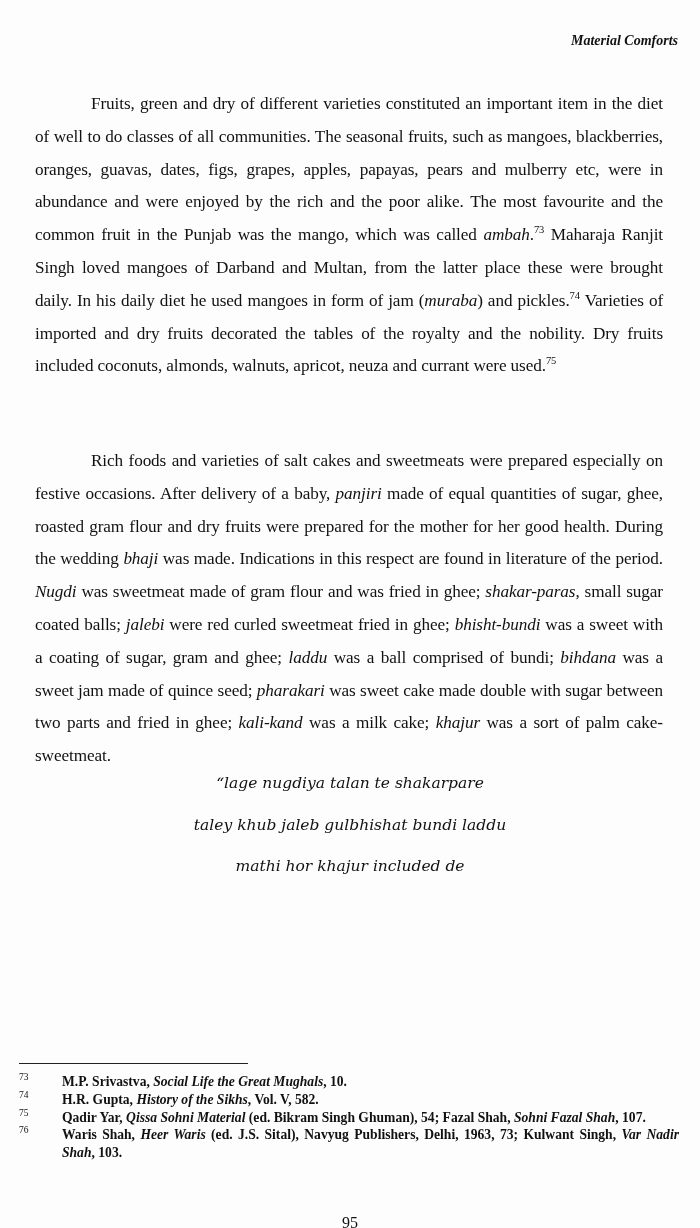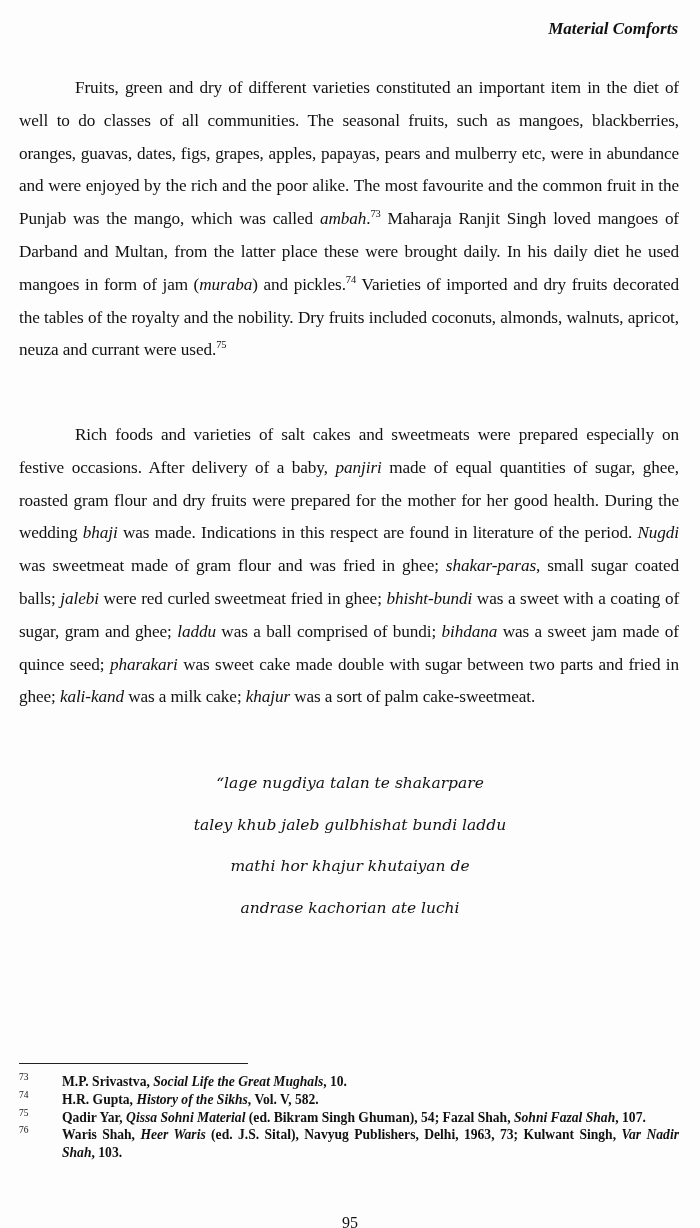--- a/index.html
+++ b/index.html
@@ -3,31 +3,31 @@
 <meta charset="utf-8">
 <style>
   html, body { margin: 0; padding: 0; }
   body {
     width: 700px; height: 1228px; overflow: hidden;
     background: #fdfdfd; color: #111;
     font-family: "Liberation Serif", serif;
     position: relative;
   }
   .header {
-    position: absolute; top: 19px; right: 22px;
-    font-weight: bold; font-style: italic; font-size: 17px;
+    position: absolute; top: 33px; right: 22px;
+    font-weight: bold; font-style: italic; font-size: 14px;
   }
   .body-text {
     position: absolute; left: 19px; width: 660px;
     font-size: 17.2px; line-height: 32.8px;
     text-align: justify; letter-spacing: -0.1px;
   }
   .p1 { top: 72px; }
-  .p2 { top: 419px; }
-  .body-text p { margin: 0; text-indent: 56px; }
+  .p2 { top: 429px; }
+  .body-text p { margin: 16px; text-indent: 56px; }
   .body-text sup { font-size: 10.5px; vertical-align: 7px; line-height: 0; }
   .verse {
     position: absolute; top: 767px; left: 0; width: 700px;
     text-align: center; font-style: italic; font-size: 17.2px;
     font-family: "DejaVu Serif", serif; font-size: 15.5px;
   }
   .verse div { height: 41.5px; line-height: 32px; }
   .verse sup { font-size: 10px; vertical-align: 7px; font-style: normal; line-height: 0; }
   .fn-rule {
     position: absolute; top: 1063px; left: 19px; width: 229px; height: 1px;
@@ -54,22 +54,21 @@
   <p><span>Fruits, green and dry of different varieties constituted an important item in the diet of well to do classes of all communities. The seasonal fruits, such as mangoes, blackberries, oranges, guavas, dates, figs, grapes, apples, papayas, pears and mulberry etc, were in abundance and were enjoyed by the rich and the poor alike. The most favourite and the common fruit in the Punjab was the mango, which was called </span><i>ambah</i><span>.</span><sup>73</sup><span> Maharaja Ranjit Singh loved mangoes of Darband and Multan, from the latter place these were brought daily. In his daily diet he used mangoes in form of jam (</span><i>muraba</i><span>) and pickles.</span><sup>74</sup><span> Varieties of imported and dry fruits decorated the tables of the royalty and the nobility. Dry fruits included coconuts, almonds, walnuts, apricot, neuza and currant were used.</span><sup>75</sup></p>
 </div>
 
 <div class="body-text p2">
   <p><span>Rich foods and varieties of salt cakes and sweetmeats were prepared especially on festive occasions. After delivery of a baby, </span><i>panjiri</i><span> made of equal quantities of sugar, ghee, roasted gram flour and dry fruits were prepared for the mother for her good health. During the wedding </span><i>bhaji</i><span> was made. Indications in this respect are found in literature of the period. </span><i>Nugdi</i><span> was sweetmeat made of gram flour and was fried in ghee; </span><i>shakar-paras</i><span>, small sugar coated balls; </span><i>jalebi</i><span> were red curled sweetmeat fried in ghee; </span><i>bhisht-bundi</i><span> was a sweet with a coating of sugar, gram and ghee; </span><i>laddu</i><span> was a ball comprised of bundi; </span><i>bihdana</i><span> was a sweet jam made of quince seed; </span><i>pharakari</i><span> was sweet cake made double with sugar between two parts and fried in ghee; </span><i>kali-kand</i><span> was a milk cake; </span><i>khajur</i><span> was a sort of palm cake-sweetmeat.</span></p>
 </div>
 
 <div class="verse">
   <div>“lage nugdiya talan te shakarpare</div>
   <div>taley khub jaleb gulbhishat bundi laddu</div>
-  <div>mathi hor khajur khutaiyan de</div>
-  <div>andrase kachorian ate luchi</div>
+  <div>mathi hor khajur included de</div>
 </div>
 
 <div class="fn-rule"></div>
 
 <div class="footnotes">
   <div class="fn">
     <span class="fn-num">73</span>
     <span class="fn-text"><span>M.P. Srivastva, </span><i>Social Life the Great Mughals</i><span>, 10.</span></span>
   </div>
   <div class="fn">

